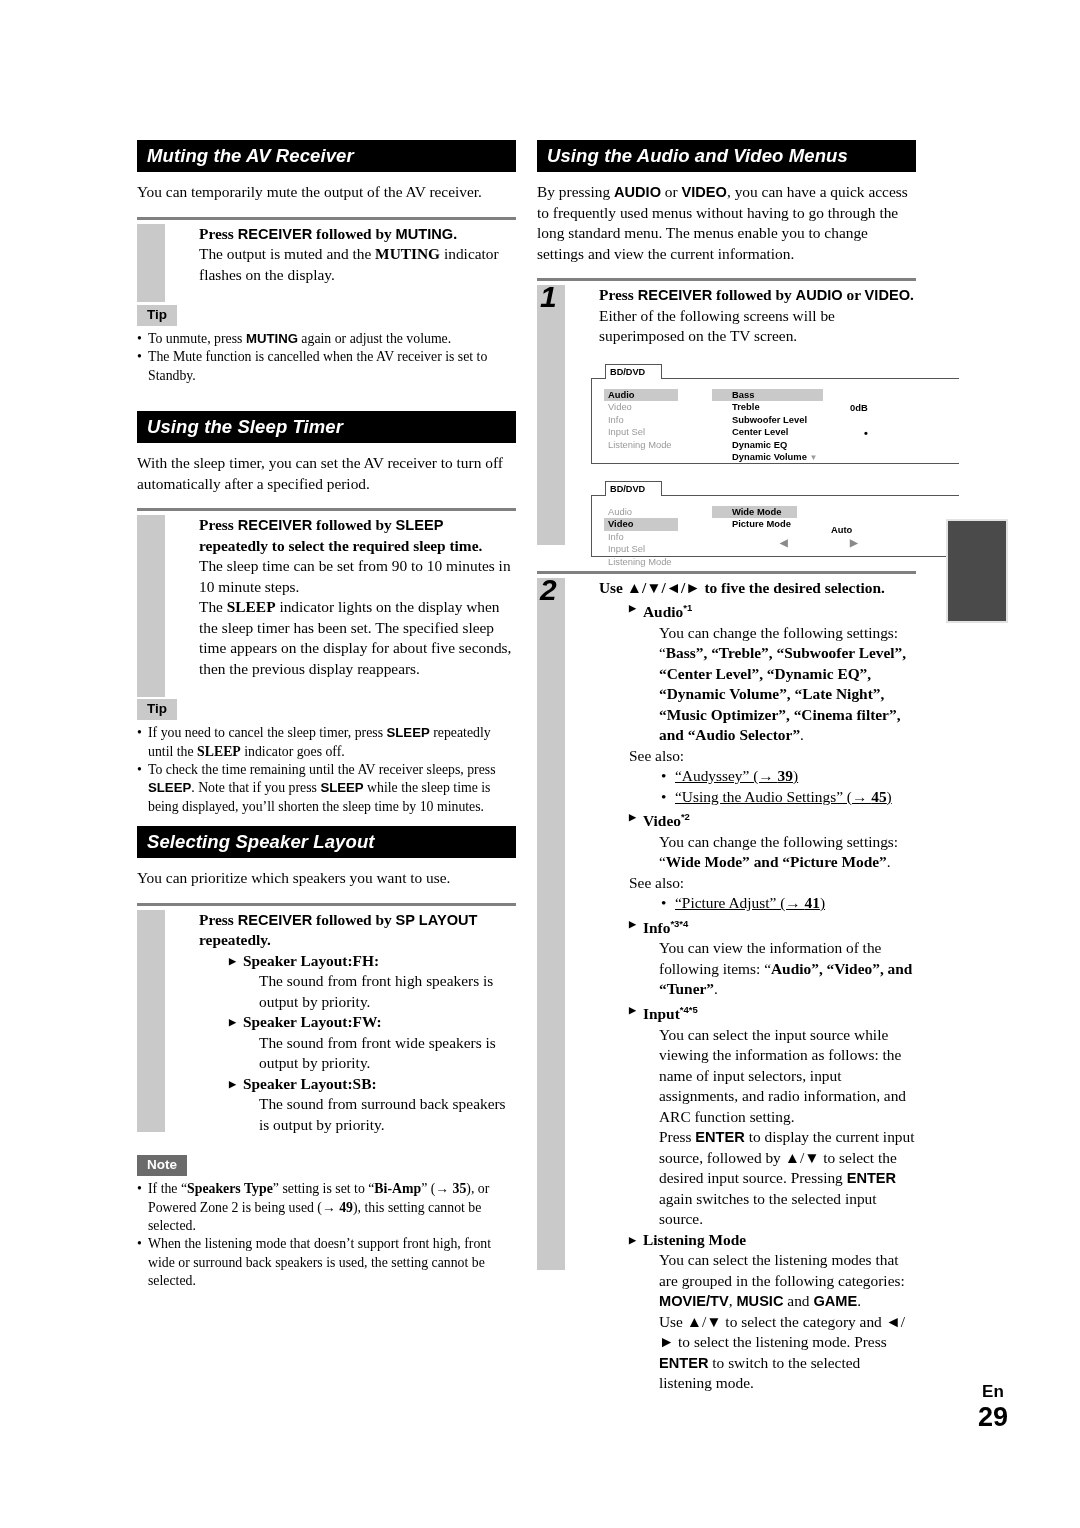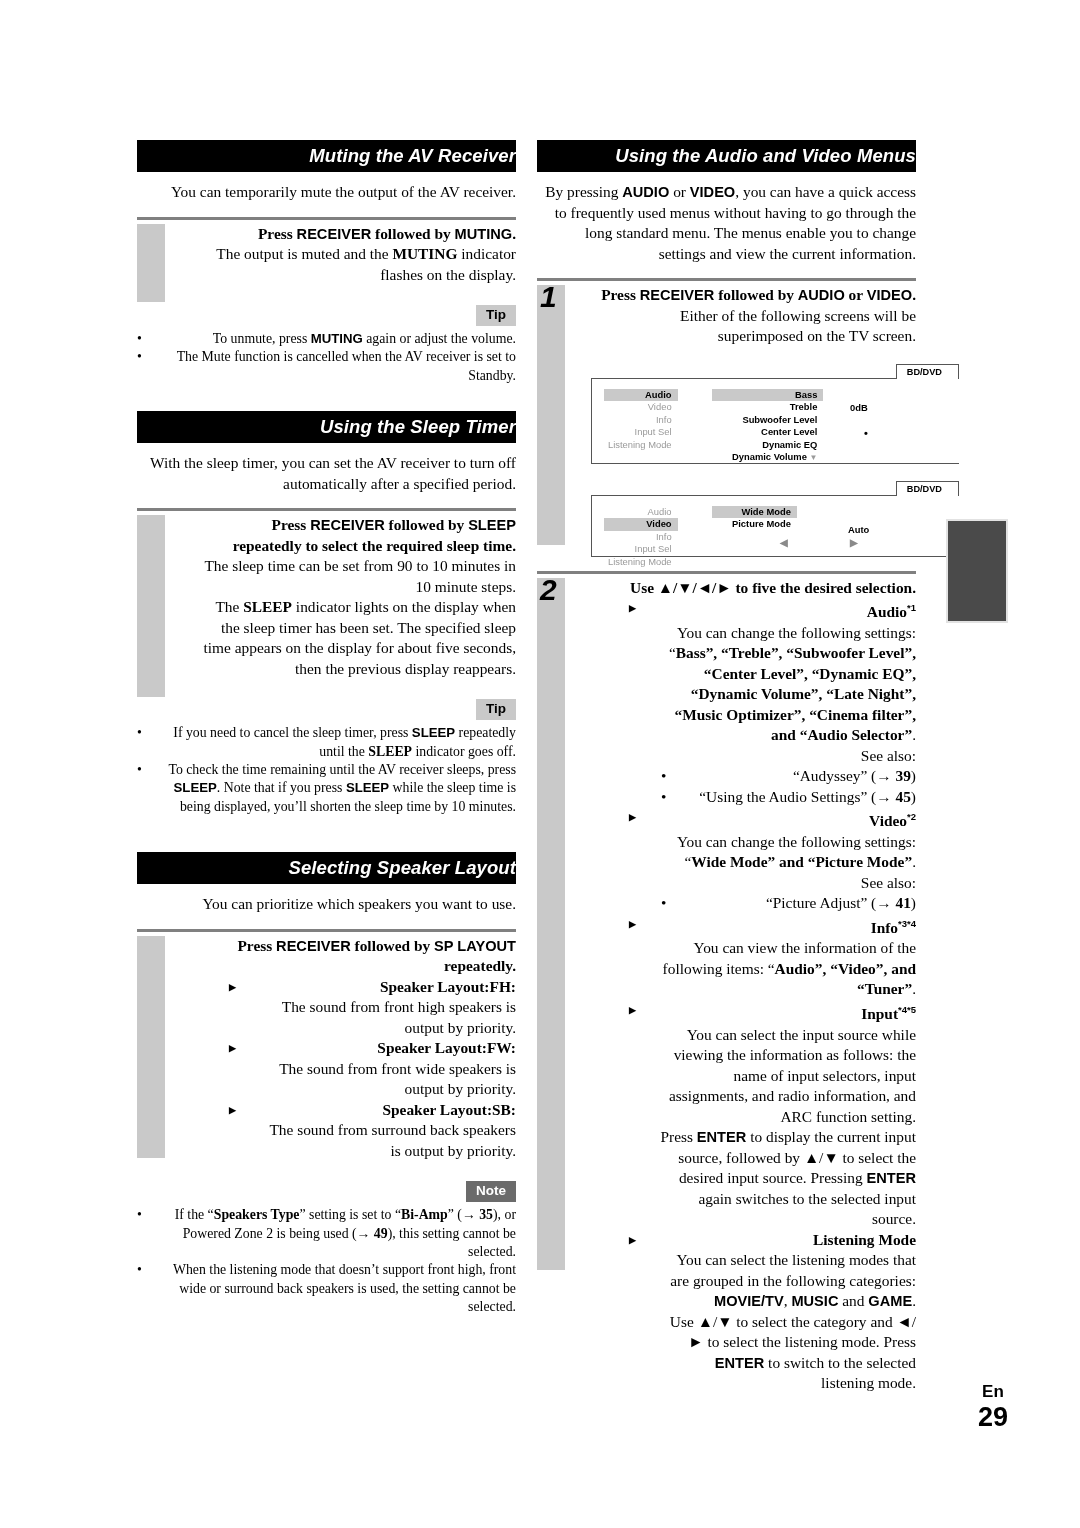--- a/index.html
+++ b/index.html
@@ -7,21 +7,21 @@
     width:1080px;height:1528px;
     background:#fff;
     font-family:"Liberation Serif", serif;
     color:#000;
     position:relative;
     overflow:hidden;
   }
   .page{
     position:absolute;
     left:137px; top:140px;
-    width:806px; height:1260px;text-align:right;
+    width:806px; height:1260px;
   }
   .col{
     position:absolute;
     top:0;
     width:379px;
   }
   .col-left{left:0;}
   .col-right{left:400px;}
 
   
@@ -139,41 +139,41 @@
   .bullets .k{font-size:13.2px;}
 
   
   .see-also{
     margin:0 0 0 30px;
     padding:0;
     list-style:none;
     font-size:15.4px;
     line-height:20.5px;
   }
-  .see-also li{position:relative;padding-left:16px;}
+  .see-also li{position:relative;padding-left:16px;text-decoration:underline;}
   .see-also li::before{content:"\2022";position:absolute;left:2px;top:0;}
   .sup{font-size:9.5px;vertical-align:super;font-family:"Liberation Sans", sans-serif;font-weight:bold;}
 
   
   .osd{
     margin:14px 0 0 -8px;
     width:368px;
     background:#fff;
     font-family:"Liberation Sans", sans-serif;
     position:relative;
   }
   .osd-tab{
     display:inline-block;
     border:1px solid #555;
     border-bottom:none;
     background:#fff;
     font-size:9.2px;
     font-weight:bold;
-    padding:2px 16px 2px 10px;
-    margin-left:6px;
+    padding:2px 16px 2px 4px;
+    margin-left:14px;
     position:relative;
     z-index:2;
   }
   .osd-body{
     border:1px solid #555;
     border-right:none;
     margin-top:-1px;
     height:84px;
     position:relative;
     background:#fff;
@@ -267,21 +267,21 @@
 
       <div class="badge-wrap">
         <span class="badge tip">Tip</span>
         <ul class="bullets">
           <li><span>If you need to cancel the sleep timer, press </span><span class="k">SLEEP</span><span> repeatedly until the </span><span class="b">SLEEP</span><span> indicator goes off.</span></li>
           <li><span>To check the time remaining until the AV receiver sleeps, press </span><span class="k">SLEEP</span><span>. Note that if you press </span><span class="k">SLEEP</span><span> while the sleep time is being displayed, you’ll shorten the sleep time by 10 minutes.</span></li>
         </ul>
       </div>
     </div>
 
-    <div style="margin-top:36px;">
+    <div style="margin-top:10px;">
       <div class="sec-head">Selecting Speaker Layout</div>
       <p class="intro">You can prioritize which speakers you want to use.</p>
 
       <div class="proc">
         <div class="rail" style="height:222px;"></div>
         <p class="proc-title"><span>Press </span><span class="k">RECEIVER</span><span> followed by </span><span class="k">SP LAYOUT</span><span> repeatedly.</span></p>
 
         <div class="indent-block">
           <p class="arrow-item">Speaker Layout:FH:</p>
           <p class="sub-text">The sound from front high speakers is output by priority.</p>
@@ -343,21 +343,21 @@
             <div class="dim">Audio</div>
             <div class="sel">Video</div>
             <div class="dim">Info</div>
             <div class="dim">Input Sel</div>
             <div class="dim">Listening Mode</div>
           </div>
           <div class="osd-sub">
             <div class="sel">Wide Mode</div>
             <div>Picture Mode</div>
           </div>
-          <div class="osd-val" style="left:256px;top:28px;">Auto</div>
+          <div class="osd-val" style="left:239px;top:28px;">Auto</div>
           <div class="osd-val tri-lr" style="left:188px;top:41px;">◀</div>
           <div class="osd-val tri-lr" style="left:258px;top:41px;">▶</div>
         </div>
       </div>
     </div>
 
     <div class="proc numbered" style="margin-top:14px;">
       <div class="rail" style="height:692px;"></div>
       <div class="stepnum">2</div>
       <p class="proc-title">Use ▲/▼/◄/► to five the desired selection.</p>

